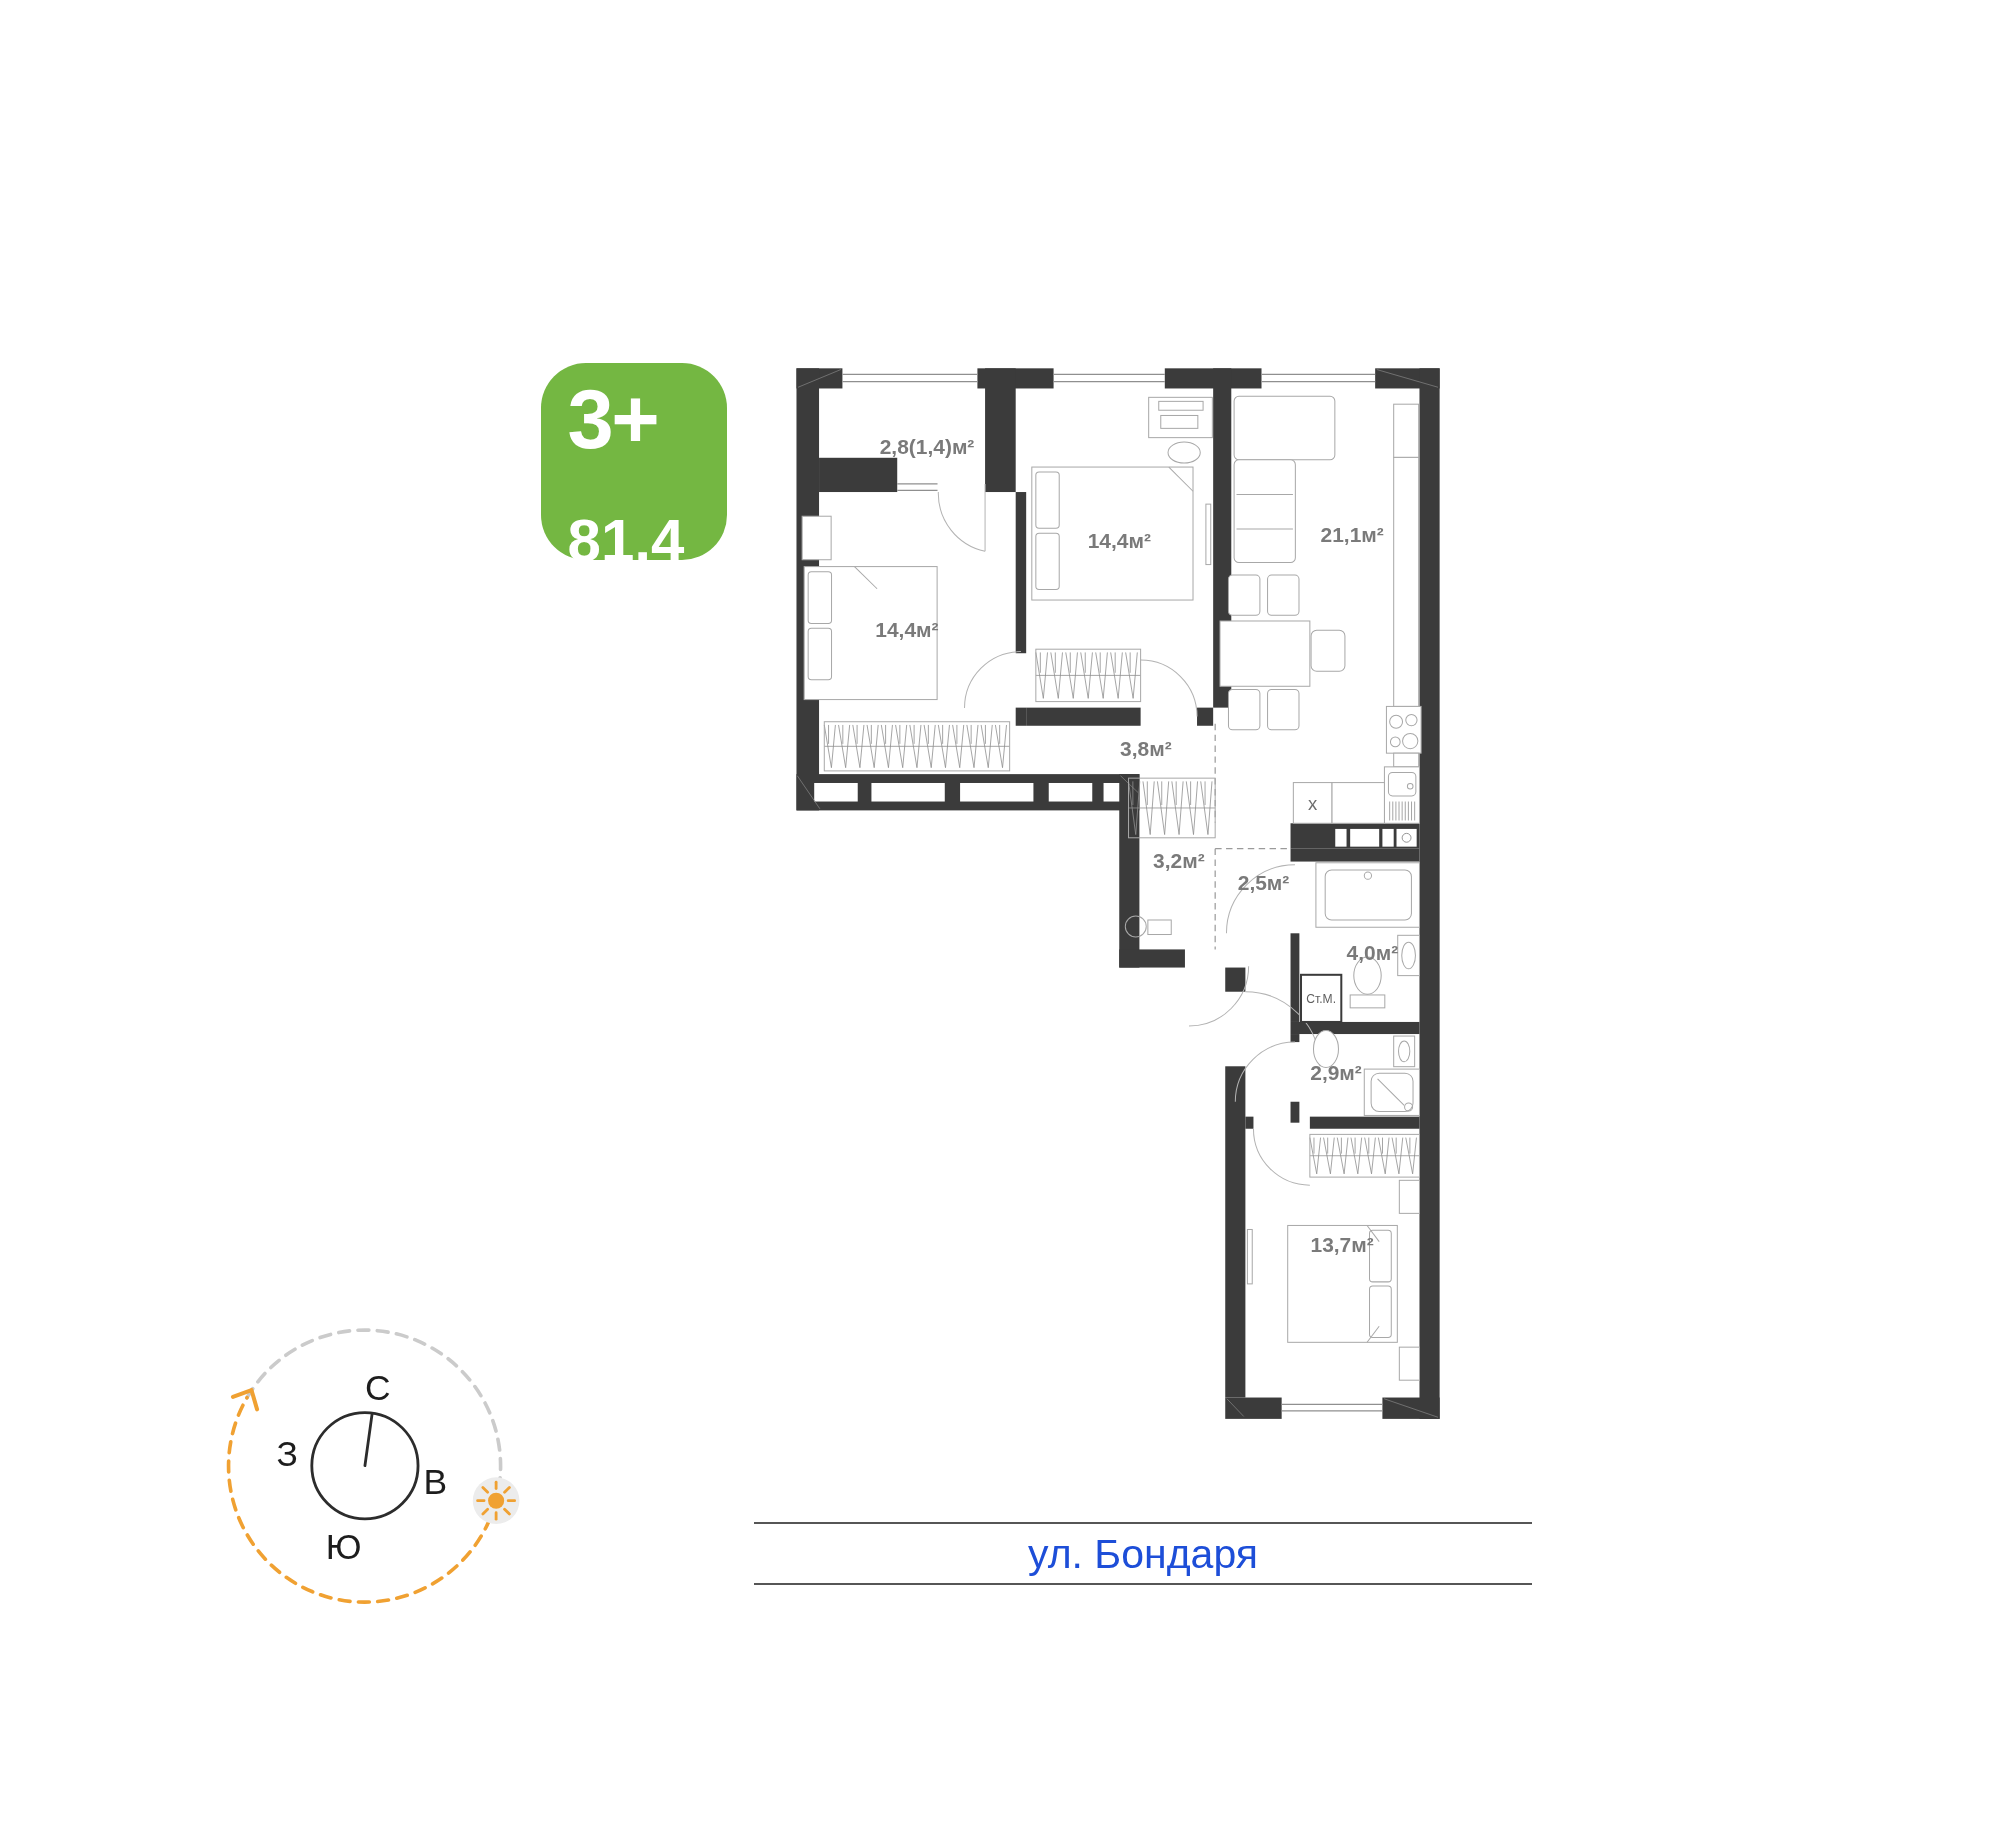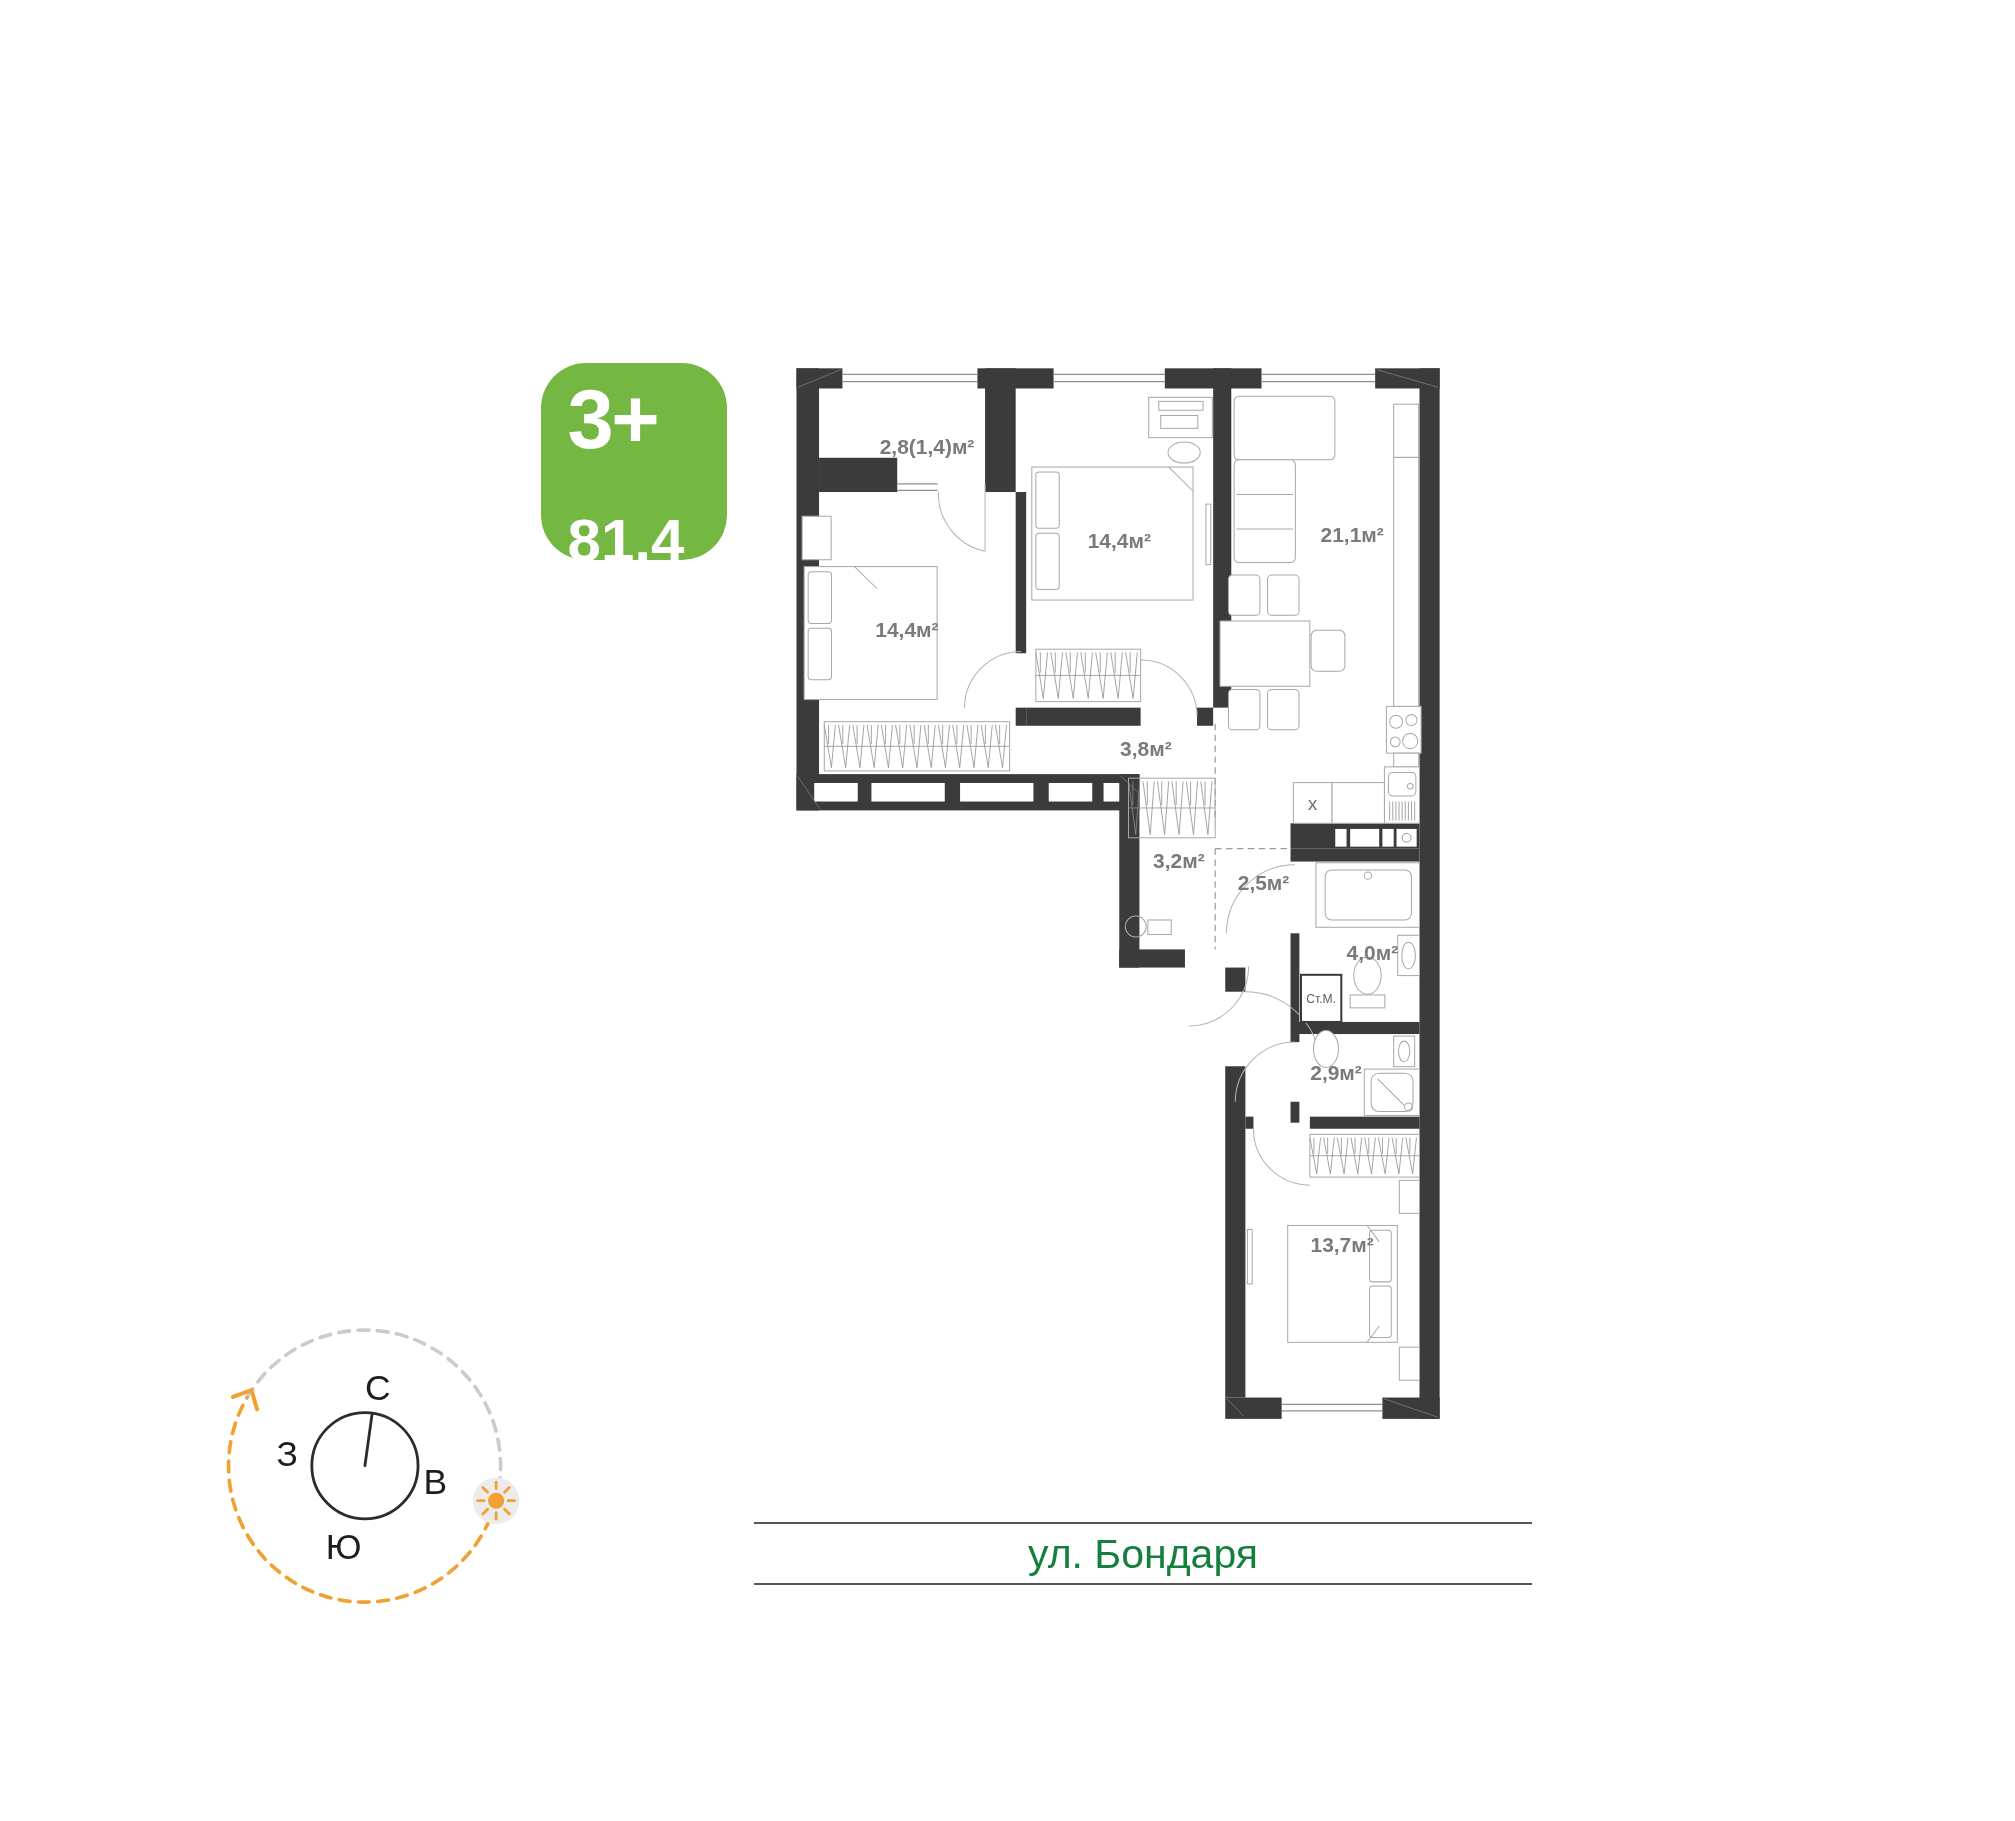--- a/index.html
+++ b/index.html
@@ -28,21 +28,21 @@
   .win{stroke:#8f8f8f;stroke-width:3;}
   .diag{stroke:#7c7c7c;stroke-width:2;fill:none;}
   .zz{fill:none;stroke:#8f8f8f;stroke-width:2;}
   .lbl{font-family:"Liberation Sans",sans-serif;font-size:52px;font-weight:600;fill:#7a7a7a;text-anchor:middle;}
   .lbl-sm{font-family:"Liberation Sans",sans-serif;font-size:30px;font-weight:500;fill:#5f5f5f;text-anchor:middle;}
   .xmark{font-family:"Liberation Sans",sans-serif;font-size:46px;font-weight:400;fill:#6e6e6e;text-anchor:middle;}
 
   
   .road-line-h{height:2px;background:#565656;}
   .street-label{
-    font-size:41px;font-weight:500;color:#15803d;white-space:nowrap;
+    font-size:41px;font-weight:500;color:#1d4ed8;white-space:nowrap;
   }
   #street-bottom-label{left:754px;top:1531px;width:778px;text-align:center;}
 
   
   #compass{left:218px;top:1318px;}
   .cletter{font-family:"Liberation Sans",sans-serif;font-size:88px;font-weight:500;fill:#1d1d1d;text-anchor:middle;}
 </style>
 </head>
 <body>
 

